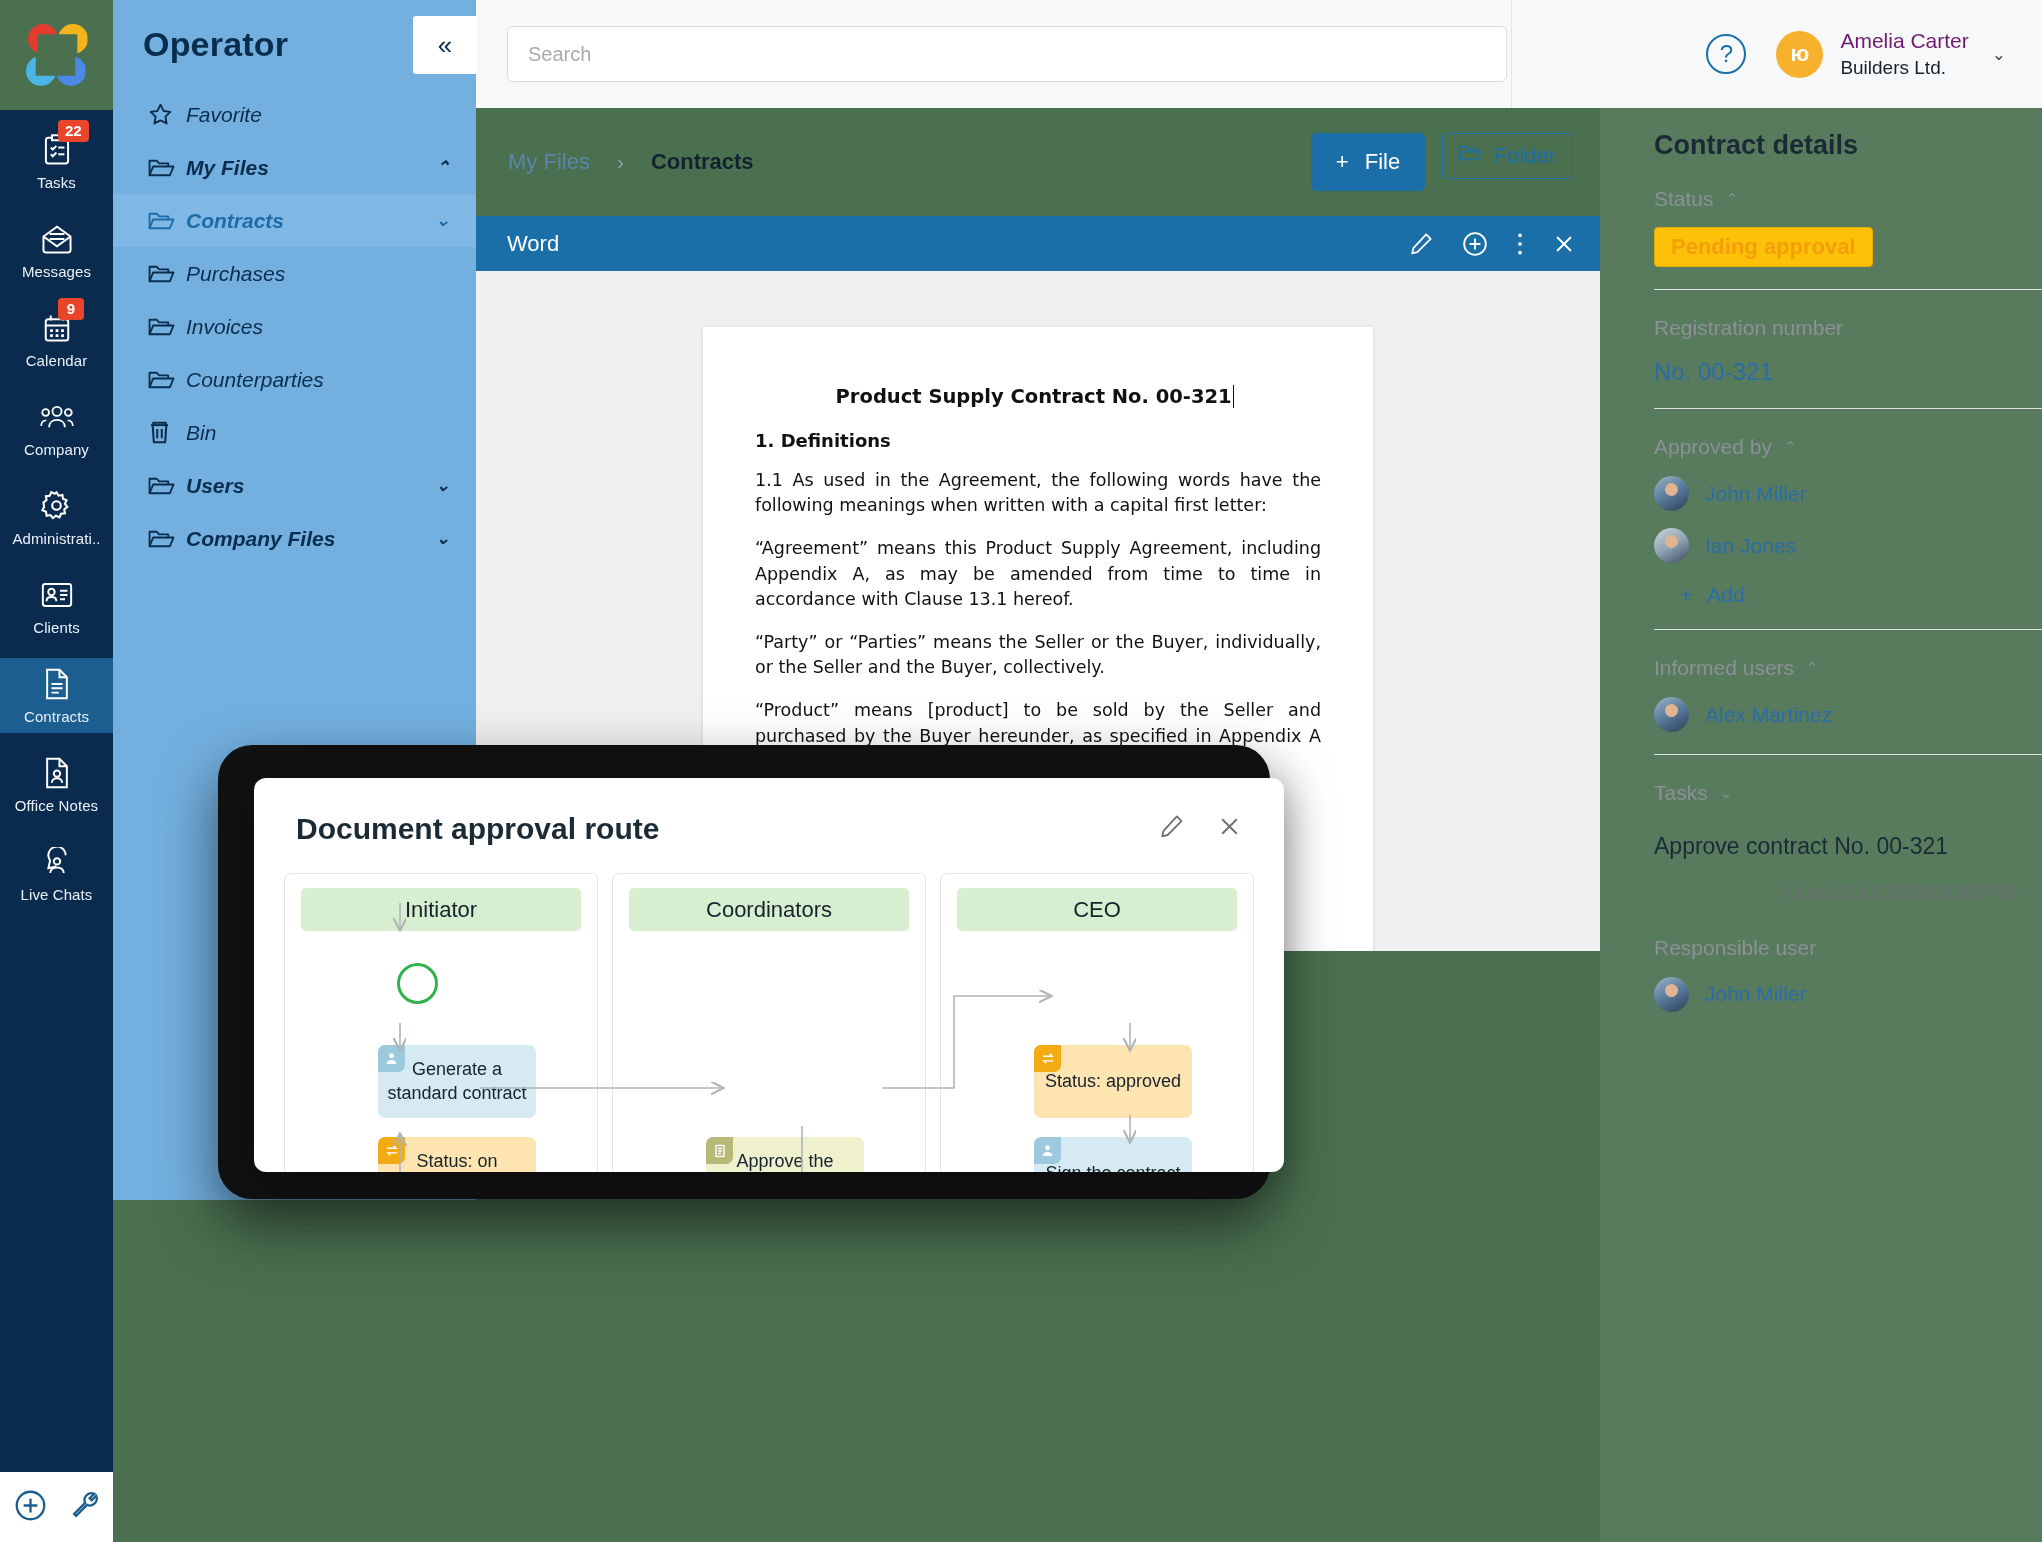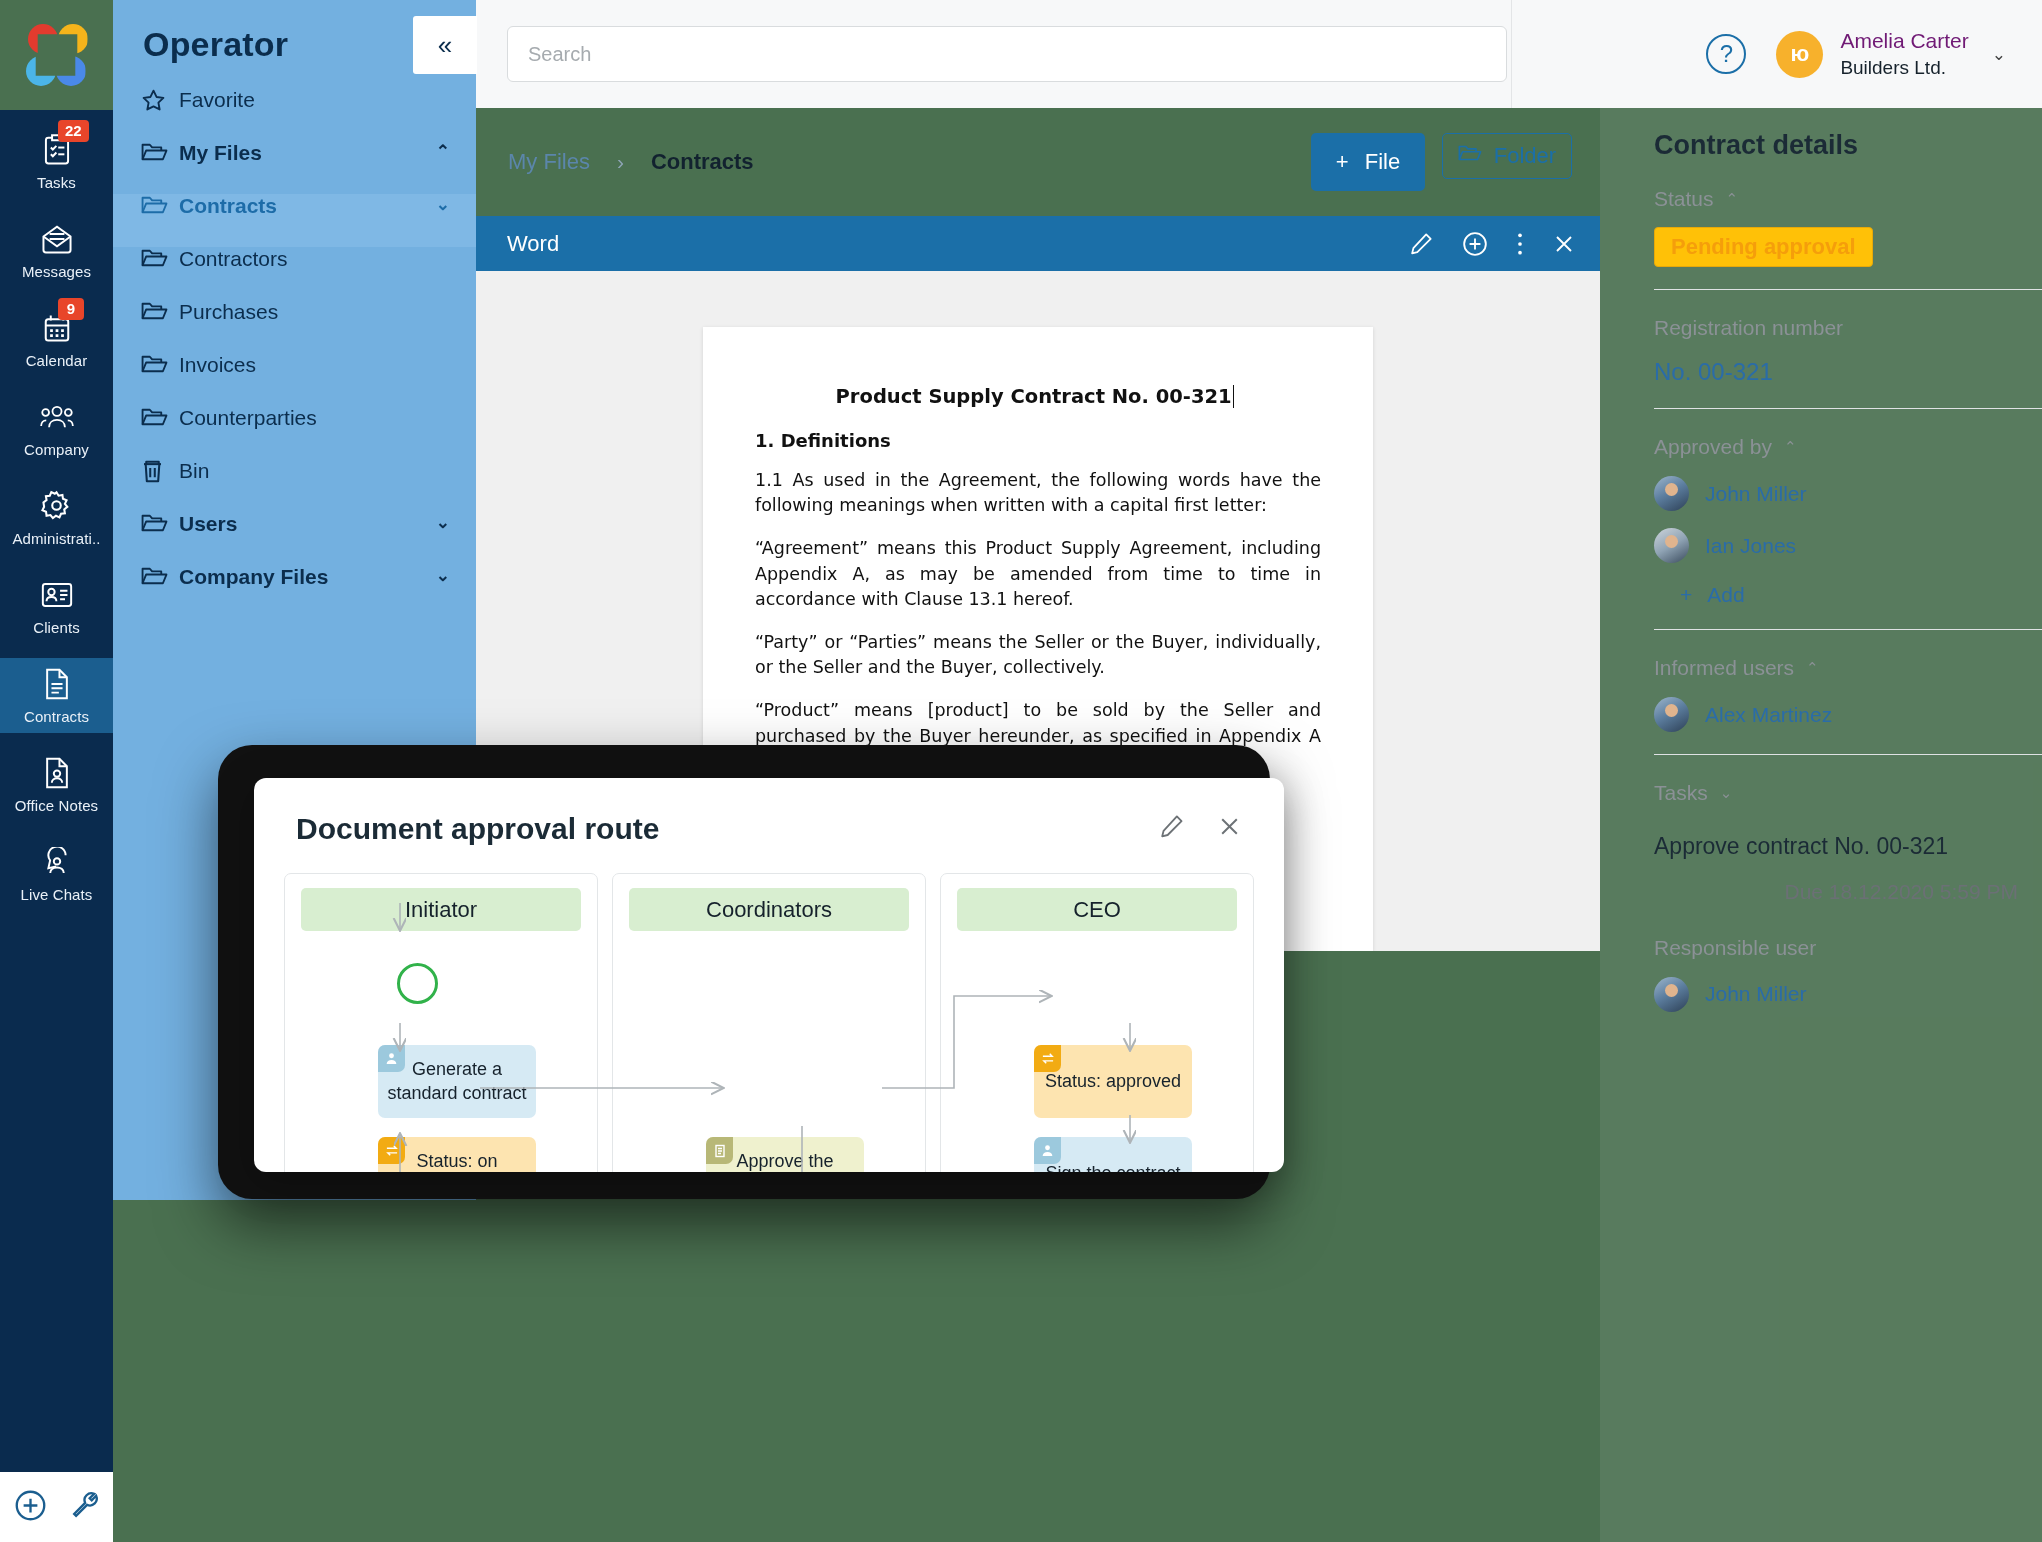--- a/index.html
+++ b/index.html
@@ -59,22 +59,22 @@
   #folders-head {
     height:88px; display:flex; align-items:center; padding:0 0 0 30px; position:relative;
   }
   #folders-title { font-size:34px; font-weight:bold; color:#0b2d4d; letter-spacing:.2px;}
   #collapse-btn {
     position:absolute; right:-1px; top:16px; width:64px; height:58px;
     background:#fff; display:flex; align-items:center; justify-content:center;
     color:#0b2d4d; font-size:26px; cursor:pointer; border-radius:3px 0 0 3px;
   }
   .fold-item {
-    display:flex; align-items:flex-start; height:53px; padding:0 22px 0 28px;
-    color:#0b2d4d; font-size:21px; cursor:pointer; position:relative;
+    display:flex; align-items:center; height:53px; padding:0 22px 0 35px;
+    color:#0b2d4d; font-size:21px; cursor:pointer; position:relative;font-style:italic;
   }
   .fold-item.bold { font-weight:bold; }
   .fold-item.sel { background:#7fb8e5; color:#1d6ca8; font-weight:bold;}
   .fold-item .f-ico { width:38px; flex:0 0 38px; display:flex; align-items:center;}
   .fold-item .f-chev { position:absolute; right:26px; font-size:17px; }
 
   
   #topbar {
     position:absolute; left:476px; top:0; width:1566px; height:108px;
     background:#f7f8f9; z-index:30; display:flex; align-items:center;
@@ -376,29 +376,20 @@
     <span class="f-ico">
       <svg width="27" height="22" viewBox="0 0 26 21" fill="none" stroke="#1d6ca8" stroke-width="1.8" stroke-linejoin="round">
         <path d="M1.5 17.5V3.5h7l2.2 2.6h8.8v3"></path>
           <path d="M1.5 17.5l3.4-8.4h19.6l-3.4 8.4z"></path>
       </svg>
     </span>
     <span>Contracts</span>
     <span class="f-chev">⌄</span>
   </div>
 
-  <div class="fold-item">
-    <span class="f-ico">
-      <svg width="27" height="22" viewBox="0 0 26 21" fill="none" stroke="#0b2d4d" stroke-width="1.8" stroke-linejoin="round">
-        <path d="M1.5 17.5V3.5h7l2.2 2.6h8.8v3"></path>
-          <path d="M1.5 17.5l3.4-8.4h19.6l-3.4 8.4z"></path>
-      </svg>
-    </span>
-    <span>Contractors</span>
-  </div>
 
   <div class="fold-item">
     <span class="f-ico">
       <svg width="27" height="22" viewBox="0 0 26 21" fill="none" stroke="#0b2d4d" stroke-width="1.8" stroke-linejoin="round">
         <path d="M1.5 17.5V3.5h7l2.2 2.6h8.8v3"></path>
           <path d="M1.5 17.5l3.4-8.4h19.6l-3.4 8.4z"></path>
       </svg>
     </span>
     <span>Purchases</span>
   </div>

